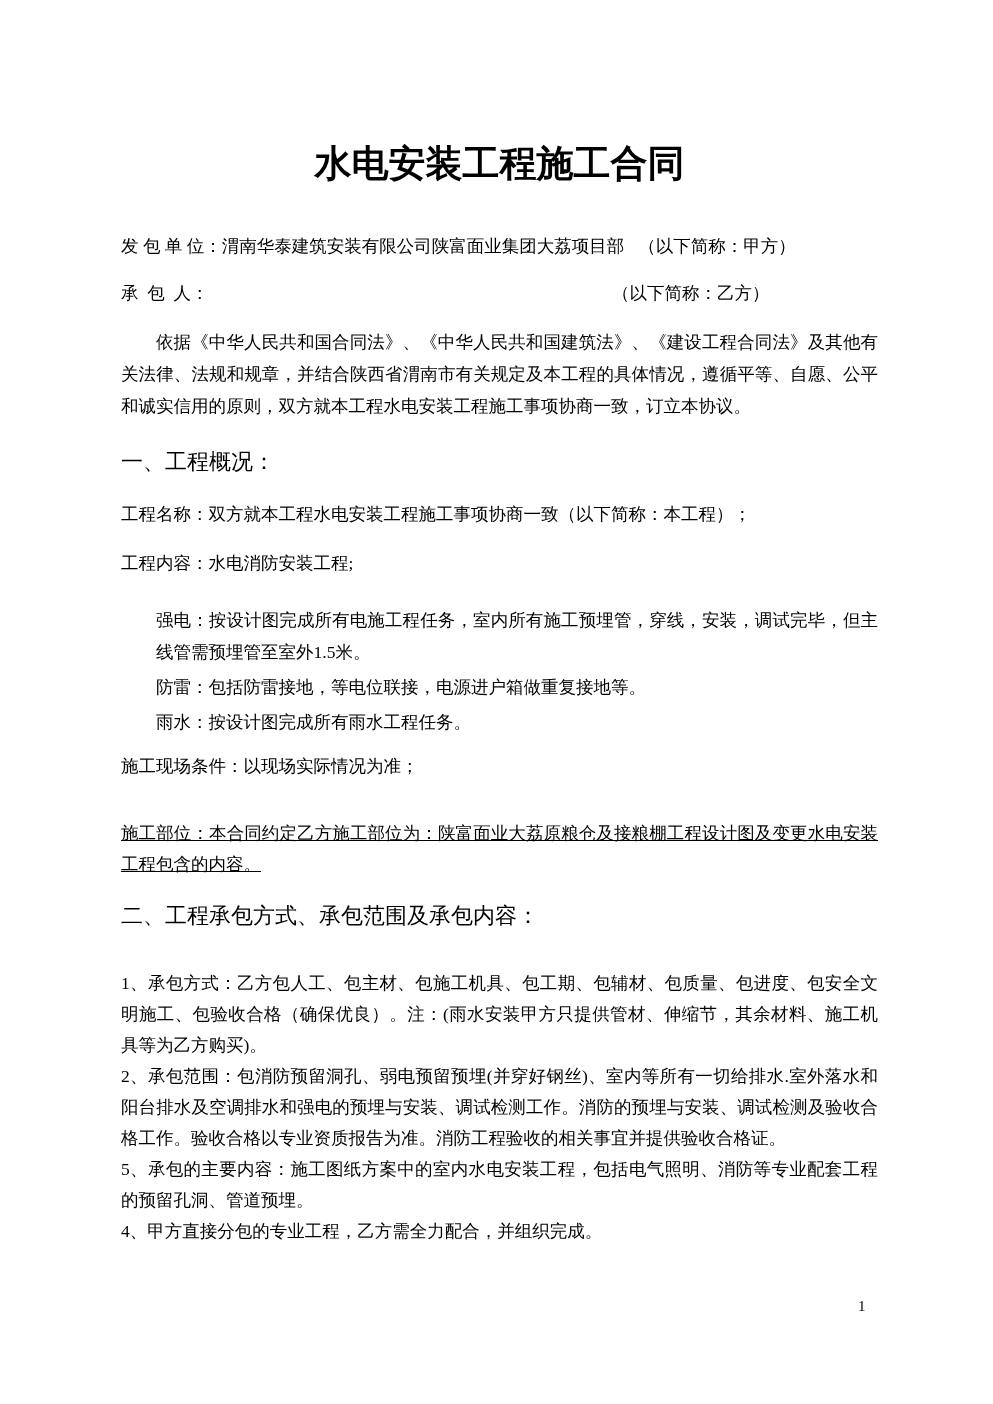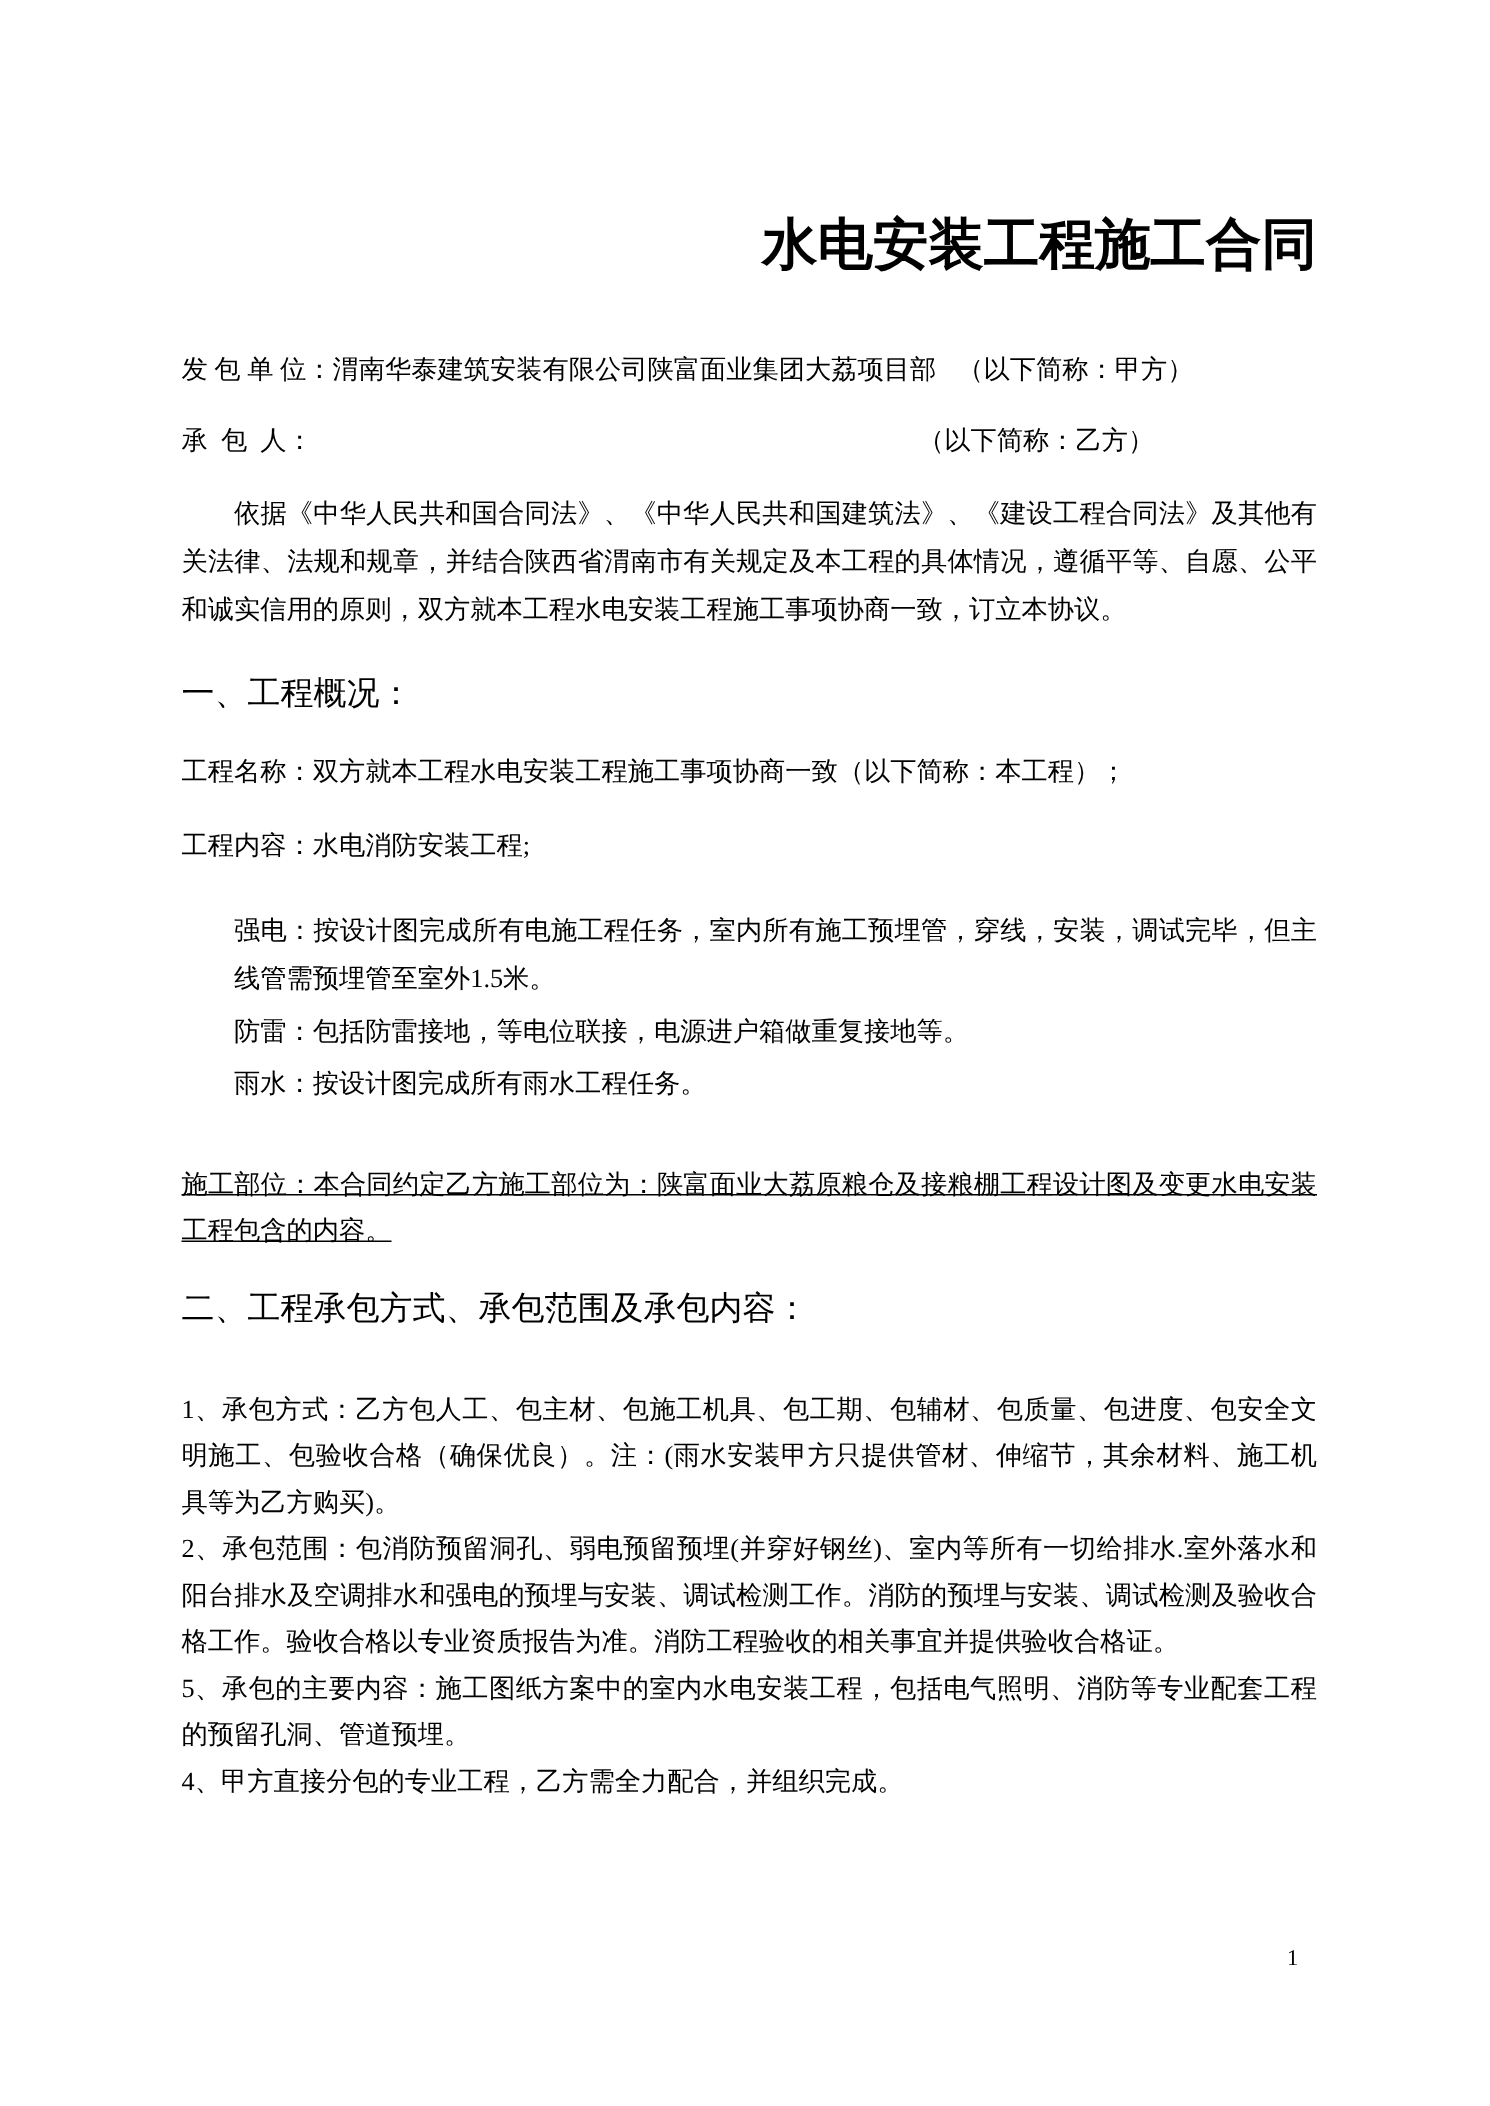--- a/index.html
+++ b/index.html
@@ -16,21 +16,21 @@
     color: #000000;
     font-family: "Liberation Serif", "DejaVu Serif", serif;
     font-size: 17.5px;
     padding: 140px 115px 0 121px;
     overflow: hidden;
   }
   .title {
     font-size: 37px;
     font-weight: bold;
     line-height: 48px;
-    text-align: right;
+    text-align: center;
     margin: 0 0 46px 0;
     white-space: nowrap;
   }
   .party-line {
     position: relative;
     line-height: 24px;
     margin: 0;
   }
   .party-line.contractor { margin-top: 23px; }
   .label { white-space: pre; }
@@ -106,20 +106,21 @@
   <p class="line1">工程名称：双方就本工程水电安装工程施工事项协商一致（以下简称：本工程）；</p>
 
   <p class="line2">工程内容：水电消防安装工程;</p>
 
   <div class="items">
     <p class="item">强电：按设计图完成所有电施工程任务，室内所有施工预埋管，穿线，安装，调试完毕，但主线管需预埋管至室外1.5米。</p>
     <p class="item">防雷：包括防雷接地，等电位联接，电源进户箱做重复接地等。</p>
     <p class="item">雨水：按设计图完成所有雨水工程任务。</p>
   </div>
 
+  <p class="plain-par site-cond">施工现场条件：以现场实际情况为准；</p>
 
   <p class="plain-par part-par">施工部位：本合同约定乙方施工部位为：陕富面业大荔原粮仓及接粮棚工程设计图及变更水电安装工程包含的内容。</p>
 
   <h2 class="sec2-head">二、工程承包方式、承包范围及承包内容：</h2>
 
   <p class="clause clause-1">1、承包方式：乙方包人工、包主材、包施工机具、包工期、包辅材、包质量、包进度、包安全文明施工、包验收合格（确保优良）。注：(雨水安装甲方只提供管材、伸缩节，其余材料、施工机具等为乙方购买)。</p>
   <p class="clause clause-n">2、承包范围：包消防预留洞孔、弱电预留预埋(并穿好钢丝)、室内等所有一切给排水.室外落水和阳台排水及空调排水和强电的预埋与安装、调试检测工作。消防的预埋与安装、调试检测及验收合格工作。验收合格以专业资质报告为准。消防工程验收的相关事宜并提供验收合格证。</p>
   <p class="clause clause-n">5、承包的主要内容：施工图纸方案中的室内水电安装工程，包括电气照明、消防等专业配套工程的预留孔洞、管道预埋。</p>
   <p class="clause clause-n">4、甲方直接分包的专业工程，乙方需全力配合，并组织完成。</p>
 

